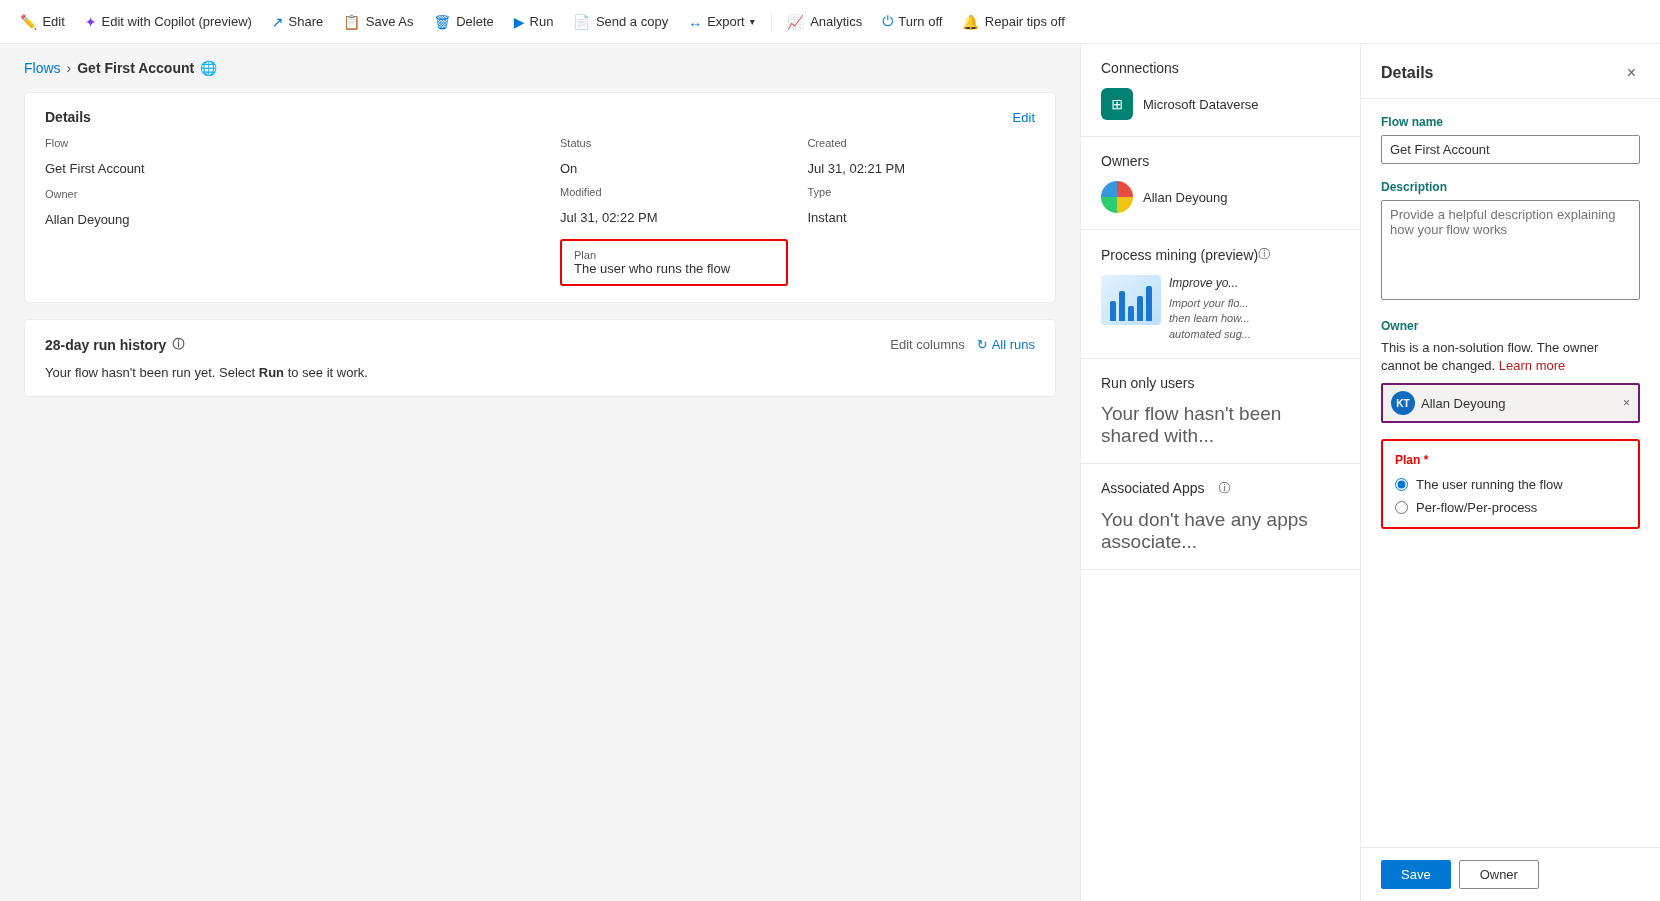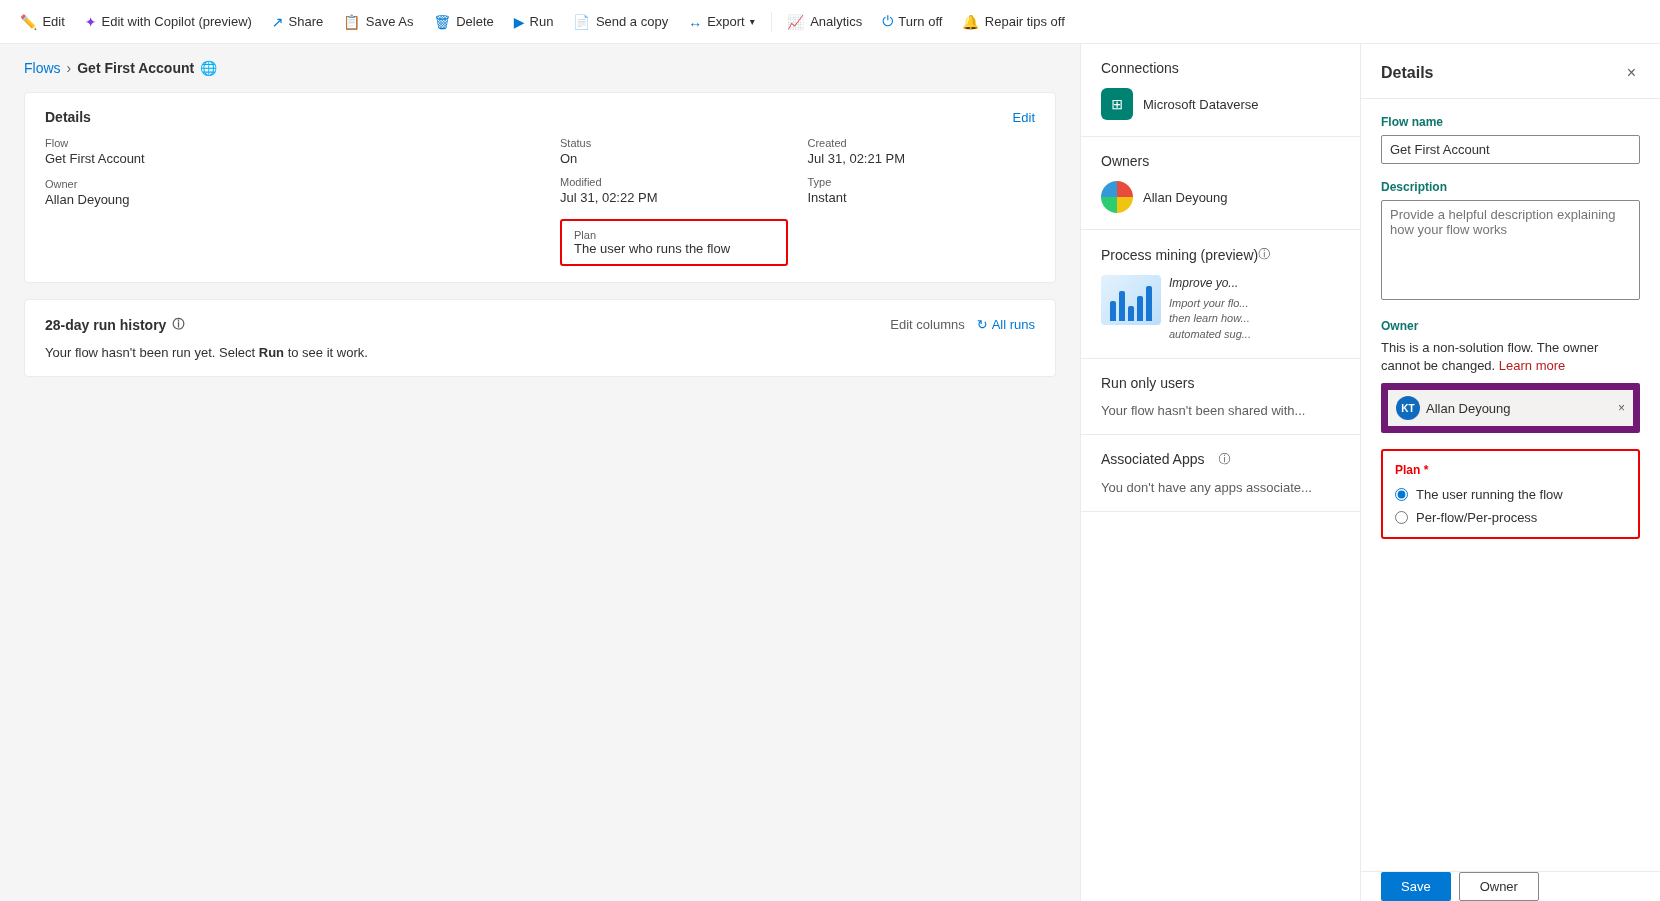--- a/index.html
+++ b/index.html
@@ -76,21 +76,21 @@
     }
     .card-title { font-weight: 600; font-size: 14px; }
     .card-edit { color: #0078d4; cursor: pointer; font-size: 13px; }
 
     
     .details-grid {
       display: grid;
       grid-template-columns: 1fr 1fr;
       gap: 12px 40px;
     }
-    .detail-item { display: flex; flex-direction: column; gap: 2px; }
+    .detail-item { display: flex; flex-direction: column; gap: 12px; }
     .detail-label { font-size: 11px; color: #605e5c; }
     .detail-value { font-size: 13px; color: #323130; }
 
     
     .plan-box {
       border: 2px solid #e00;
       border-radius: 3px;
       padding: 8px 12px;
       margin-top: 4px;
       display: inline-block;
@@ -143,21 +143,21 @@
       width: 60px; height: 50px;
       background: linear-gradient(135deg, #e3f2fd, #bbdefb);
       border-radius: 4px;
       flex-shrink: 0;
       display: flex; align-items: flex-end; justify-content: center;
       padding-bottom: 4px;
       gap: 3px;
     }
     .bar { background: #1976d2; border-radius: 2px 2px 0 0; width: 6px; }
 
-    .run-only-text { font-size: 13px; color: #605e5c; }
+    .run-only-text { font-size: 19px; color: #605e5c; }
     .associated-title-row { display: flex; align-items: center; gap: 14px; }
 
     
     .details-panel {
       width: 300px;
       background: #fff;
       border-left: 1px solid #edebe9;
       display: flex;
       flex-direction: column;
       flex-shrink: 0;
@@ -197,21 +197,21 @@
       height: 100px;
     }
 
     .owner-text { font-size: 13px; color: #323130; margin-bottom: 8px; line-height: 1.4; }
     .learn-more { color: #b91c1c; cursor: pointer; text-decoration: none; }
 
     .owner-tag {
       display: flex;
       align-items: center;
       gap: 6px;
-      border: 7px solid #701a75;
+      border: 2px solid #701a75;
       border-radius: 2px;
       padding: 6px 8px;
       background: #f3f2f1;
     }
     .owner-initials {
       width: 24px; height: 24px; background: #0f6cbd; color: #fff;
       border-radius: 50%; display: flex; align-items: center; justify-content: center;
       font-size: 10px; font-weight: 600; flex-shrink: 0;
     }
     .owner-tag-name { flex: 1; font-size: 13px; }
@@ -225,21 +225,21 @@
       margin-bottom: 16px;
     }
     .plan-section-title { font-size: 12px; font-weight: 600; margin-bottom: 10px; }
     .plan-section-title span { color: #e00; }
     .radio-option { display: flex; align-items: center; gap: 8px; margin-bottom: 8px; cursor: pointer; font-size: 13px; }
     .radio-option:last-child { margin-bottom: 0; }
     input[type="radio"] { accent-color: #0078d4; cursor: pointer; }
 
     
     .details-panel-footer {
-      padding: 0 20px;
+      padding: 12px 20px;
       border-top: 1px solid #edebe9;
       display: flex;
       gap: 8px;
       justify-content: flex-start;
     }
     .btn-primary {
       background: #0078d4;
       color: #fff;
       border: none;
       padding: 6px 20px;

